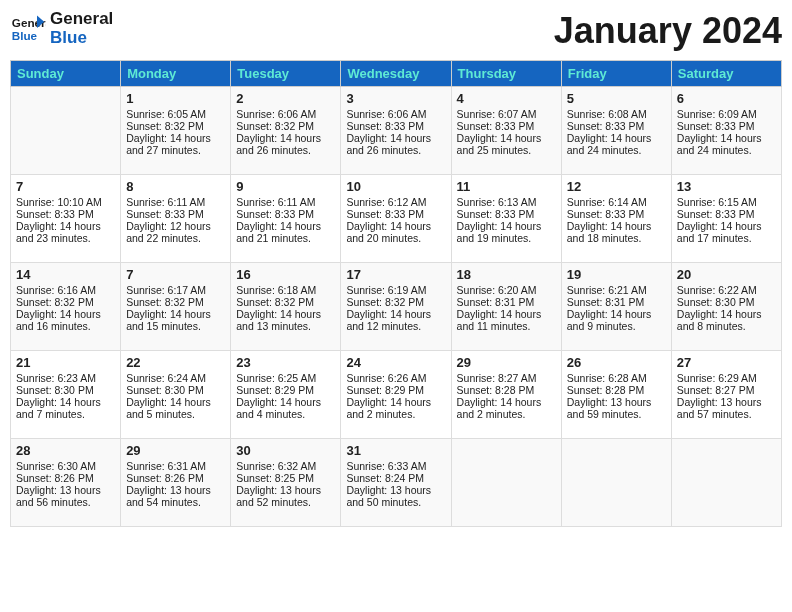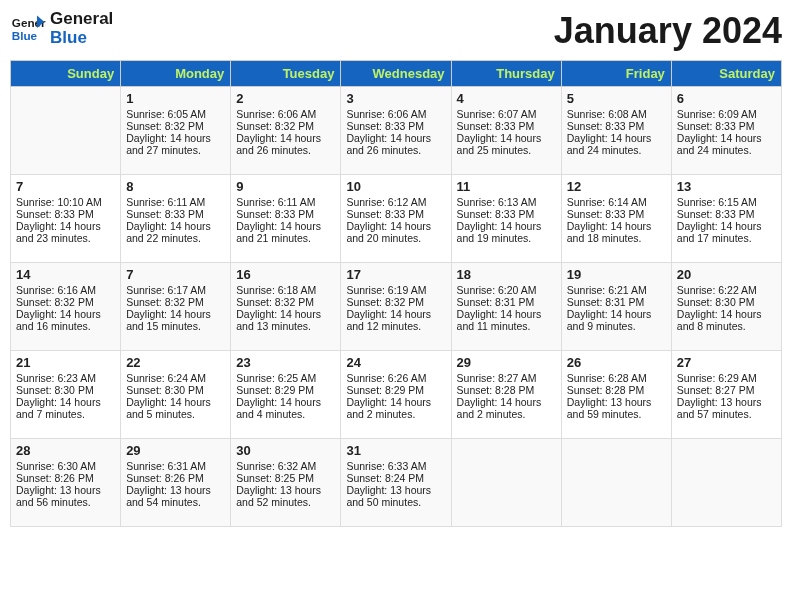--- a/index.html
+++ b/index.html
@@ -37,22 +37,22 @@
       font-size: 16px;
       color: #333;
     }
     table {
       width: 100%;
       border-collapse: collapse;
       table-layout: fixed;
     }
     th {
       background-color: #1565c0;
-      color: #bef264;
-      text-align: right;
+      color: #5eead4;
+      text-align: left;
       padding: 5px 6px;
       font-size: 13px;
       font-weight: bold;
       border: 1px solid #ccc;
     }
     td {
       vertical-align: top;
       border: 1px solid #ddd;
       padding: 4px 5px;
       font-size: 10.5px;
@@ -148,21 +148,21 @@
         <td>
           <span class="day-num">7</span>
           <div>Sunrise: 10:10 AM</div>
           <div>Sunset: 8:33 PM</div>
           <div>Daylight: 14 hours and 23 minutes.</div>
         </td>
         <td>
           <span class="day-num">8</span>
           <div>Sunrise: 6:11 AM</div>
           <div>Sunset: 8:33 PM</div>
-          <div>Daylight: 14 hours and 22 minutes.</div>
+          <div>Daylight: 12 hours and 22 minutes.</div>
         </td>
         <td>
           <span class="day-num">9</span>
           <div>Sunrise: 6:11 AM</div>
           <div>Sunset: 8:33 PM</div>
           <div>Daylight: 14 hours and 21 minutes.</div>
         </td>
         <td>
           <span class="day-num">10</span>
           <div>Sunrise: 6:12 AM</div>

